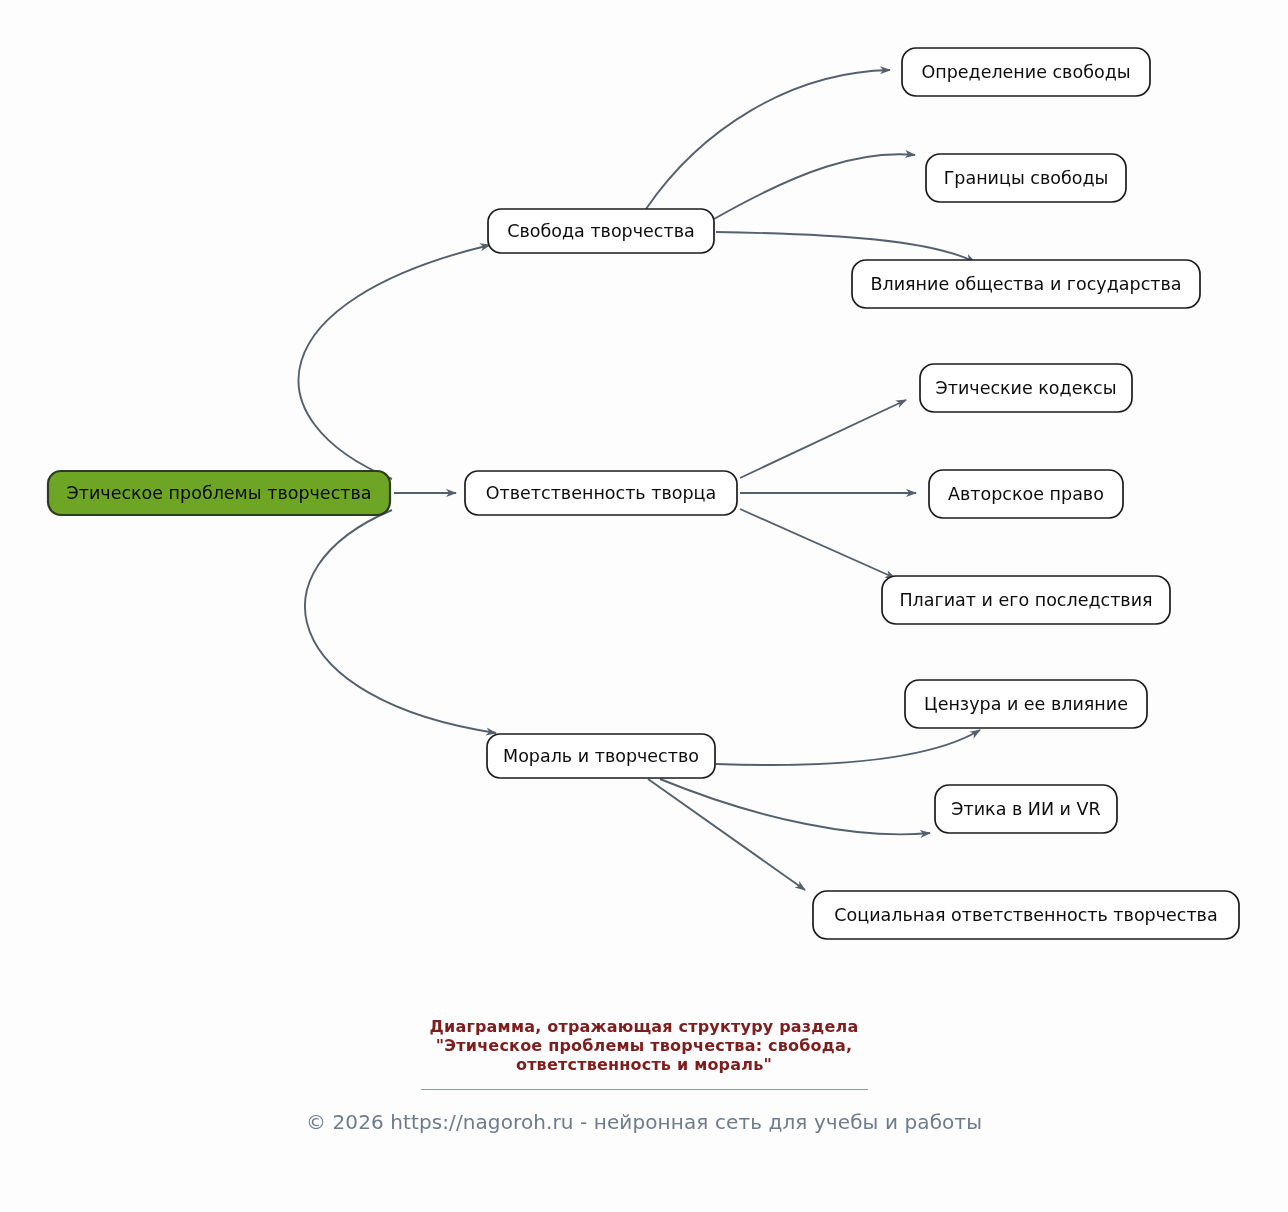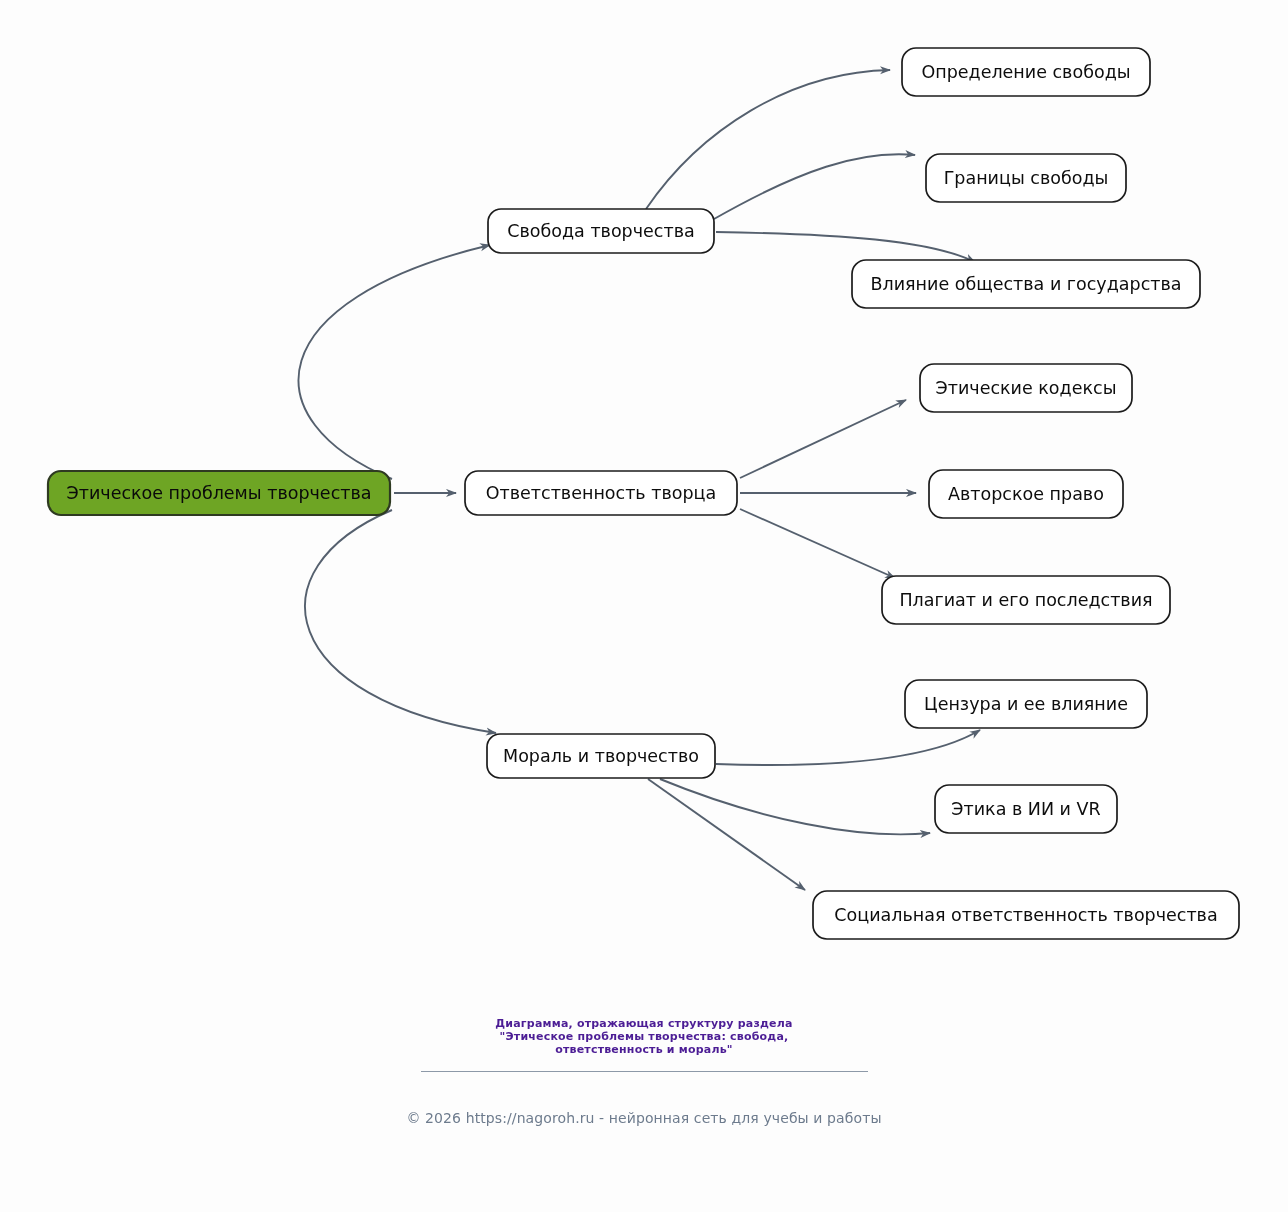--- a/index.html
+++ b/index.html
@@ -50,42 +50,42 @@
   }
   .caption-block {
     position: absolute;
     left: 0;
     top: 1018px;
     width: 1288px;
     text-align: center;
   }
   .caption-line {
     font-family: "DejaVu Sans", sans-serif;
-    font-size: 11px;
+    font-size: 16px;
     font-weight: bold;
-    color: #4c1d95;
+    color: #7f1d1d;
     line-height: 1.18;
     letter-spacing: 0.2px;
   }
   .caption-rule {
     width: 447px;
     height: 0;
     border-top: 1.5px solid #8d99a8;
     margin: 14px auto 0 auto;
   }
   .footer-block {
     position: absolute;
     left: 0;
     top: 1110px;
     width: 1288px;
     text-align: center;
   }
   .footer-text {
     font-family: "DejaVu Sans", sans-serif;
-    font-size: 14px;
+    font-size: 20px;
     color: #6d7b8d;
     letter-spacing: 0.1px;
   }
 </style>
 </head>
 <body>
 
 <div id="page">
 
   <svg id="mindmap-svg" viewBox="0 0 1288 1212" xmlns="http://www.w3.org/2000/svg">

